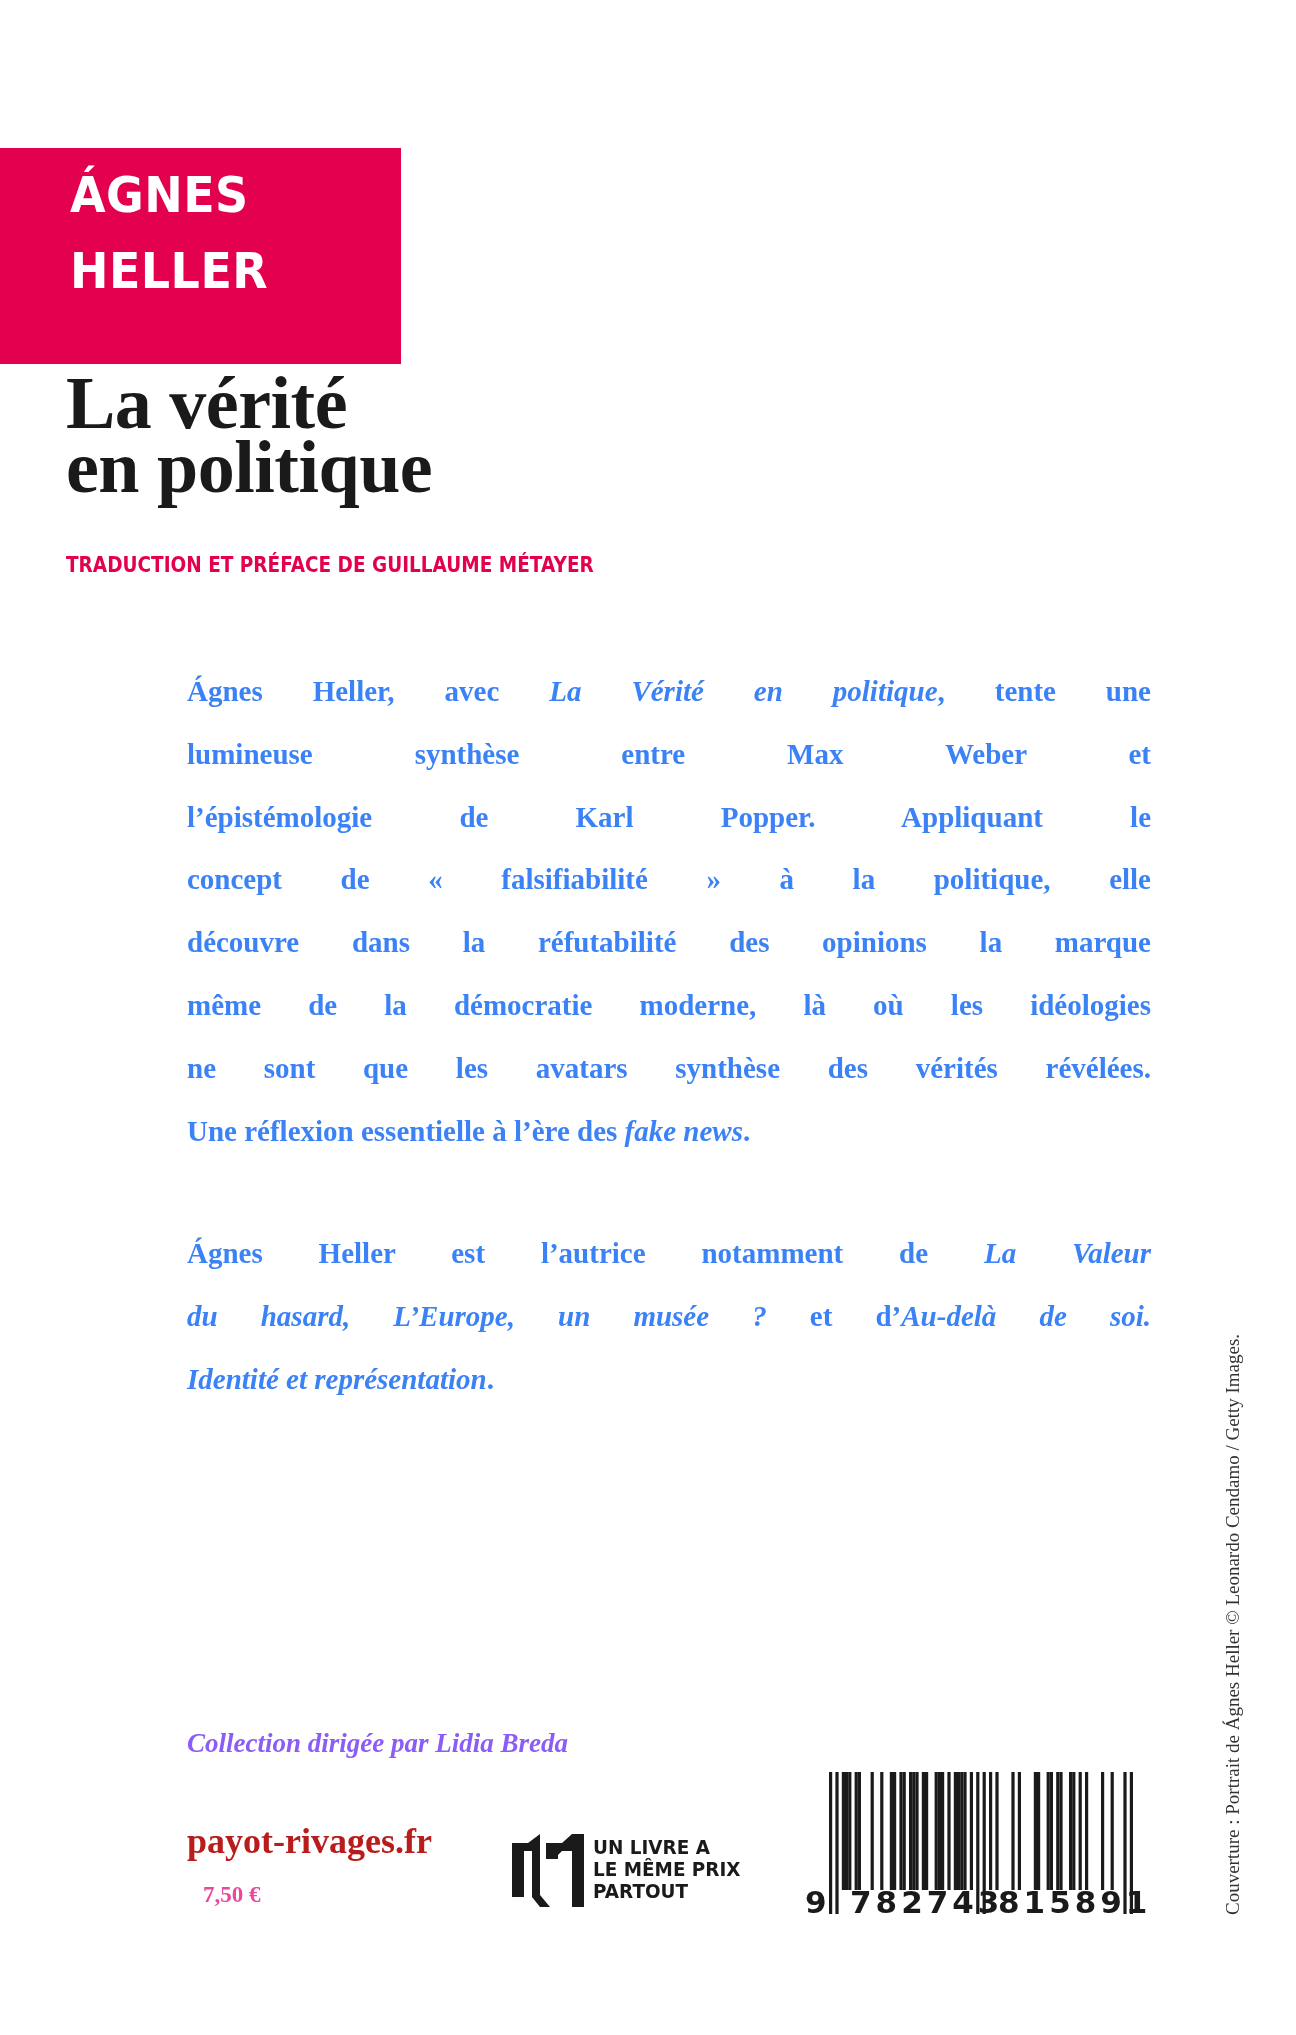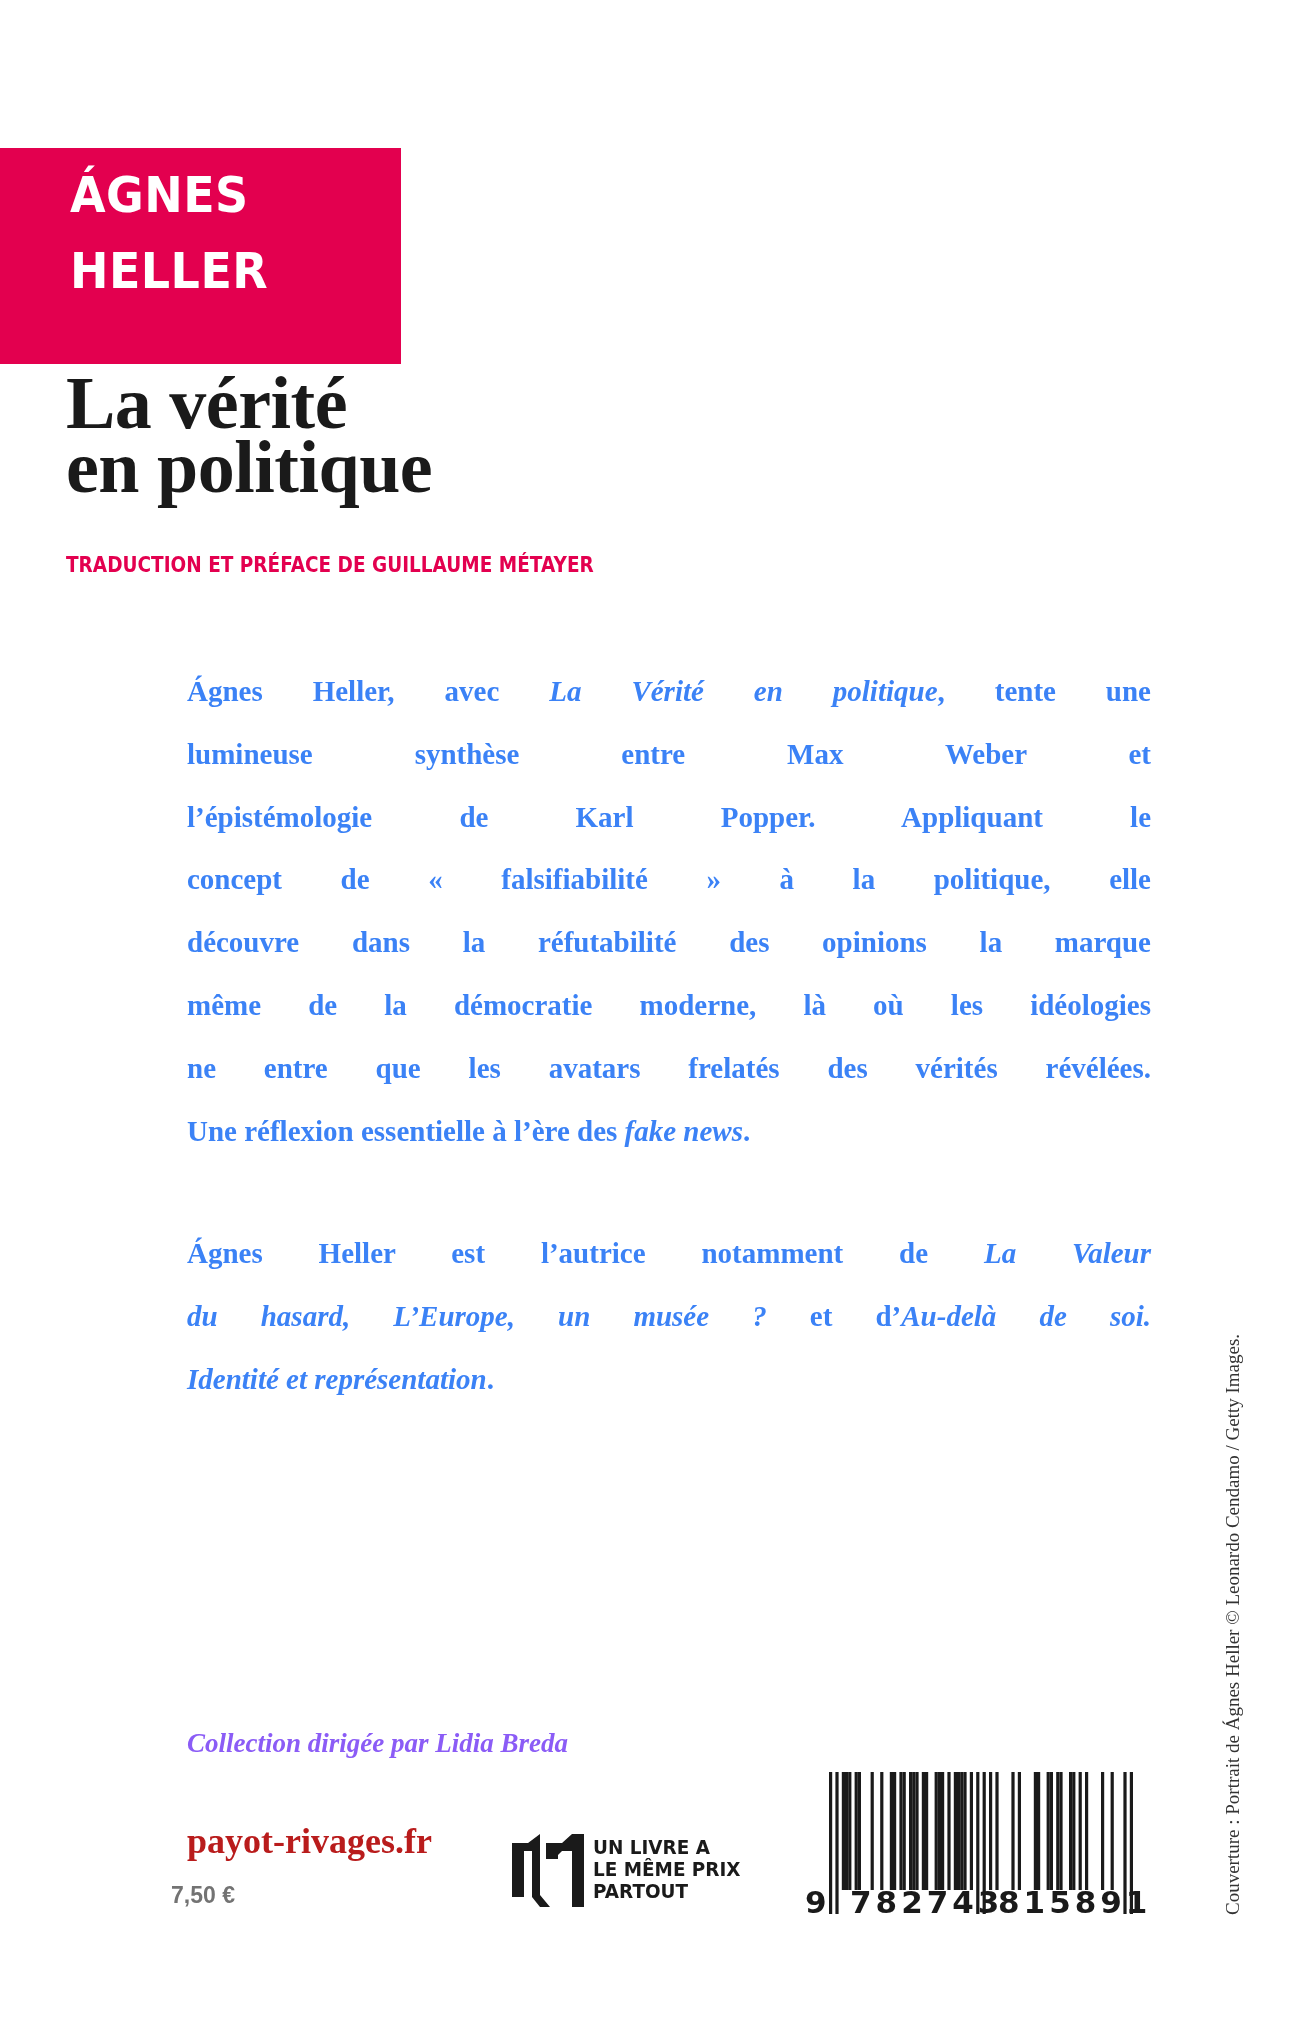--- a/index.html
+++ b/index.html
@@ -50,23 +50,23 @@
       position: absolute; left: 187px; top: 1728px;
       font-family: "Liberation Serif", serif; font-style: italic; font-weight: bold;
       font-size: 27px; color: #8b5cf6;
     }
     .website {
       position: absolute; left: 187px; top: 1820px;
       font-family: "Liberation Serif", serif; font-weight: bold;
       font-size: 36px; color: #b91c1c;
     }
     .price {
-      position: absolute; left: 171px; top: 1882px;
-      font-family: Liberation Sans, sans-serif; font-weight: bold;
-      font-size: 23px; color: #737373;
+      position: absolute; left: 203px; top: 1882px;
+      font-family: Liberation Serif, serif; font-weight: bold;
+      font-size: 23px; color: #ec4899;
     }
 
     .prix-logo { position: absolute; left: 510px; top: 1831px; width: 260px; height: 80px; }
     .prix-logo svg { position: absolute; left: 0; top: 0; }
     .prix-text {
       position: absolute; left: 83px; top: 5px;
       font-family: "DejaVu Sans", sans-serif; font-weight: bold;
       font-size: 20px; line-height: 22px; color: #1a1a1a;
       transform: scaleX(0.92); transform-origin: left top;
     }
@@ -105,21 +105,21 @@
 
 <div class="subtitle">TRADUCTION ET PRÉFACE DE GUILLAUME MÉTAYER</div>
 
 <div class="blurb p1">
     <span class="line"><span>Ágnes Heller, avec </span><span class="it">La Vérité en politique</span><span>, tente une</span></span>
     <span class="line"><span>lumineuse synthèse entre Max Weber et</span></span>
     <span class="line"><span>l’épistémologie de Karl Popper. Appliquant le</span></span>
     <span class="line"><span>concept de « falsifiabilité » à la politique, elle</span></span>
     <span class="line"><span>découvre dans la réfutabilité des opinions la marque</span></span>
     <span class="line"><span>même de la démocratie moderne, là où les idéologies</span></span>
-    <span class="line"><span>ne entre que les avatars frelatés des vérités révélées.</span></span>
+    <span class="line"><span>ne sont que les avatars synthèse des vérités révélées.</span></span>
     <span class="line last"><span>Une réflexion essentielle à l’ère des </span><span class="it">fake news</span><span>.</span></span>
   </div>
 <div class="blurb p2">
     <span class="line"><span>Ágnes Heller est l’autrice notamment de </span><span class="it">La Valeur</span></span>
     <span class="line"><span class="it">du hasard, L’Europe, un musée ?</span><span> et d’</span><span class="it">Au-delà de soi.</span></span>
     <span class="line last"><span class="it">Identité et représentation</span><span>.</span></span>
   </div>
 
 <div class="collection">Collection dirigée par Lidia Breda</div>
 <div class="website">payot-rivages.fr</div>

